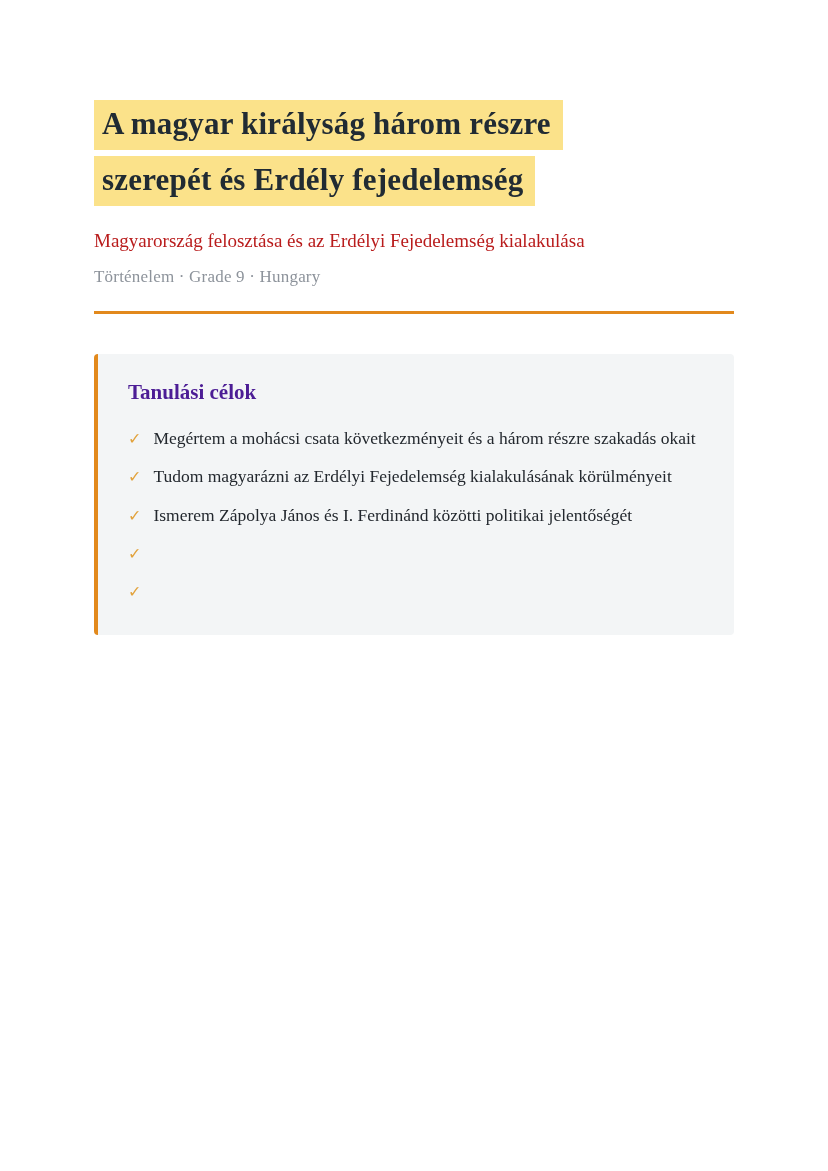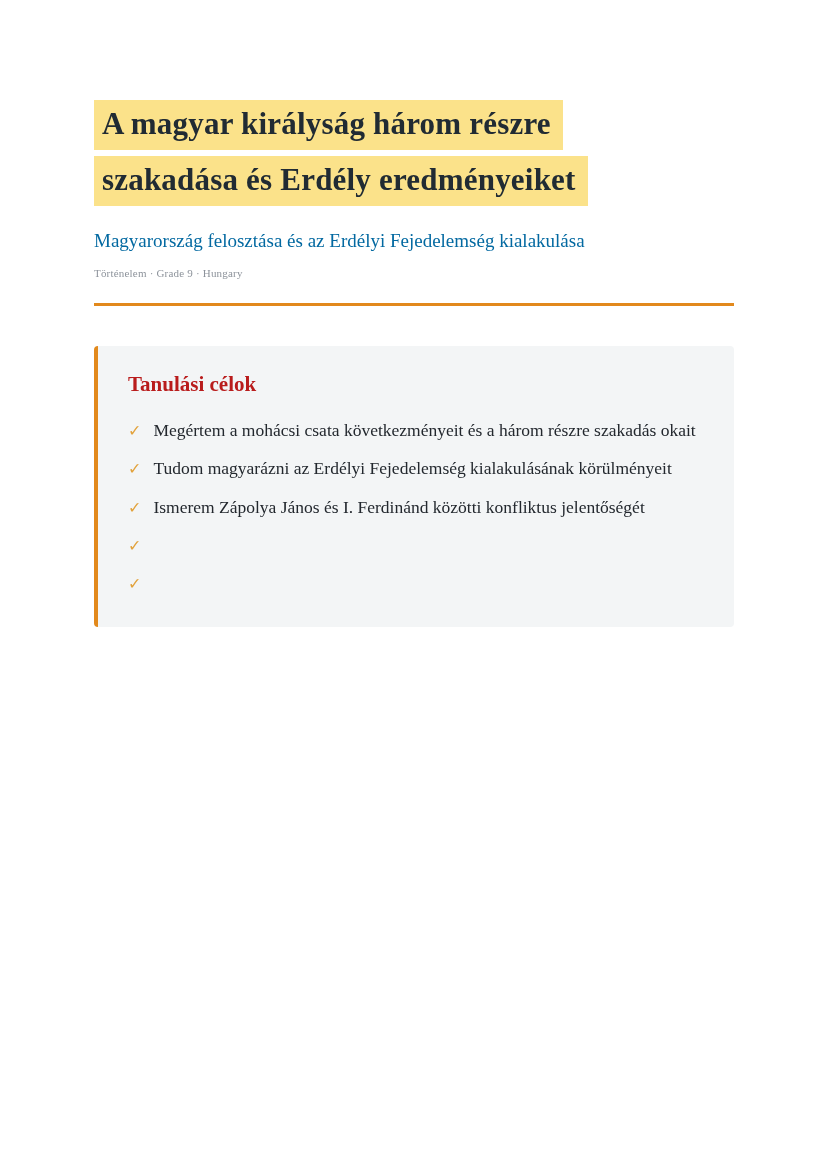--- a/index.html
+++ b/index.html
@@ -33,27 +33,27 @@
     font-weight: 700;
     line-height: 1.22;
     padding: 5px 12px 7px 8px;
     margin-bottom: 6px;
     letter-spacing: 0.2px;
   }
 
   .subtitle {
     margin: 14px 0 0 0;
     font-size: 19px;
-    color: #0369a1;
+    color: #b91c1c;
     line-height: 1.35;
   }
 
   .meta {
     margin: 14px 0 0 0;
-    font-size: 11px;
+    font-size: 17px;
     color: #8d939b;
     letter-spacing: 0.2px;
   }
 
   .rule {
     border: none;
     border-top: 3px solid #e2891c;
     margin: 24px 0 0 0;
     width: 640px;
   }
@@ -64,21 +64,21 @@
     width: 640px;
     background: #f3f5f6;
     border-left: 4px solid #e2891c;
     border-radius: 4px;
     padding: 26px 34px 30px 30px;
   }
   .goals-heading {
     margin: 0 0 20px 0;
     font-size: 21px;
     font-weight: 700;
-    color: #b91c1c;
+    color: #4c1d95;
   }
   .goals-list {
     list-style: none;
     margin: 0;
     padding: 0;
   }
   .goal-item {
     display: flex;
     align-items: flex-start;
     gap: 12px;
@@ -99,21 +99,21 @@
 <body>
 
 <div class="page">
   <div class="content">
 
     <h1 class="title">
       <div class="title-line-wrap">
         <span class="title-line">A magyar királyság három részre</span>
       </div>
       <div class="title-line-wrap">
-        <span class="title-line">szakadása és Erdély eredményeiket</span>
+        <span class="title-line">szerepét és Erdély fejedelemség</span>
       </div>
     </h1>
 
     <p class="subtitle">Magyarország felosztása és az Erdélyi Fejedelemség kialakulása</p>
 
     <p class="meta">Történelem · Grade 9 · Hungary</p>
 
     <hr class="rule">
 
     <section class="goals-card">
@@ -123,21 +123,21 @@
         <li class="goal-item">
           <span class="check">✓</span>
           <span>Megértem a mohácsi csata következményeit és a három részre szakadás okait</span>
         </li>
         <li class="goal-item">
           <span class="check">✓</span>
           <span>Tudom magyarázni az Erdélyi Fejedelemség kialakulásának körülményeit</span>
         </li>
         <li class="goal-item">
           <span class="check">✓</span>
-          <span>Ismerem Zápolya János és I. Ferdinánd közötti konfliktus jelentőségét</span>
+          <span>Ismerem Zápolya János és I. Ferdinánd közötti politikai jelentőségét</span>
         </li>
         <li class="goal-item">
           <span class="check">✓</span>
         </li>
         <li class="goal-item">
           <span class="check">✓</span>
         </li>
       </ul>
     </section>
 

